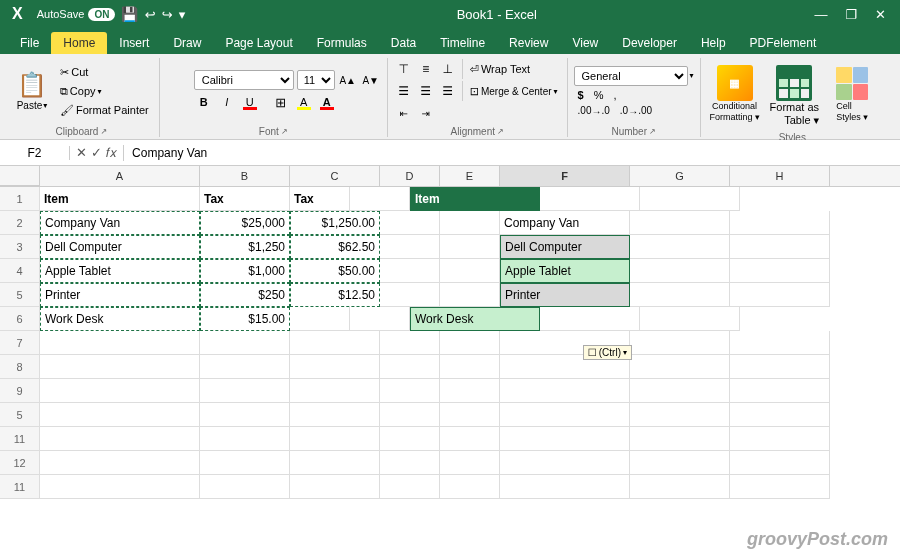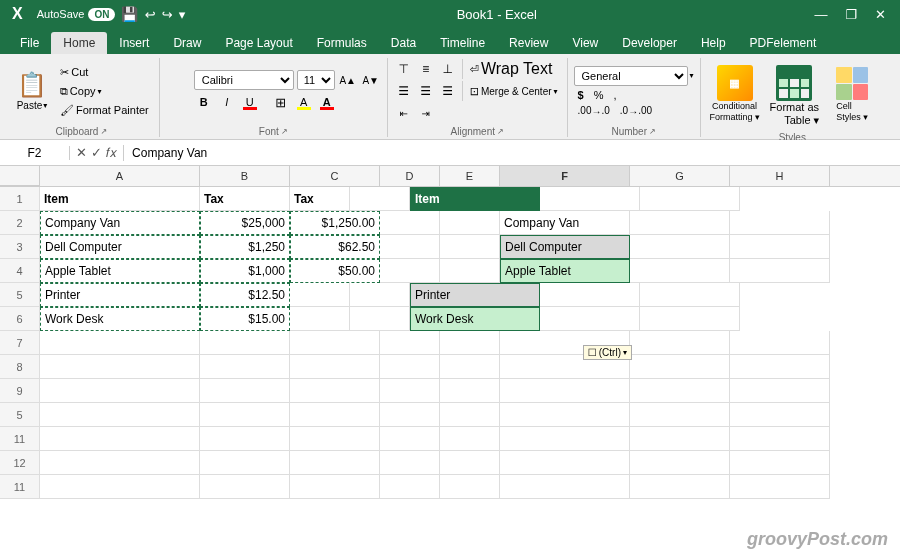--- a/index.html
+++ b/index.html
@@ -36,21 +36,21 @@
       height: 26px;
     }
     .ribbon-tab {
       color: white;
       padding: 4px 12px;
       font-size: 12px;
       cursor: pointer;
       border-radius: 3px 3px 0 0;
     }
     .ribbon-tab.active {
-      background: #e5e5e5;
+      background: #fde047;
       color: #333;
     }
 
     
     .ribbon {
       background: #f0f0f0;
       border-bottom: 1px solid #ccc;
       padding: 4px 4px 2px;
       display: flex;
       align-items: stretch;
@@ -383,21 +383,21 @@
     <div class="ribbon-group">
       <div class="ribbon-group-content">
         <div class="align-controls">
           <div class="align-row">
             <div class="align-btn" title="Top Align">⊤</div>
             <div class="align-btn" title="Middle Align">≡</div>
             <div class="align-btn" title="Bottom Align">⊥</div>
             <div style="width:1px; background:#ccc; margin:0 2px;"></div>
             <div class="wrap-btn">
               <span>⏎</span>
-              <span style="font-size:16px;">Wrap Text</span>
+              <span style="font-size:11px;">Wrap Text</span>
             </div>
           </div>
           <div class="align-row">
             <div class="align-btn" title="Left">☰</div>
             <div class="align-btn" title="Center">☰</div>
             <div class="align-btn" title="Right">☰</div>
             <div style="width:1px; background:#ccc; margin:0 2px;"></div>
             <div class="merge-btn">
               <span>⊡</span>
               <span style="font-size:10px;">Merge &amp; Center</span>
@@ -548,20 +548,21 @@
             <div class="cell col-c right dashed-border">$50.00</div>
             <div class="cell col-d"></div>
             <div class="cell col-e"></div>
             <div class="cell col-f col-f-selected">Apple Tablet</div>
             <div class="cell col-g"></div>
             <div class="cell col-h"></div>
           </div>
           <div class="sheet-row">
             <div class="row-num">5</div>
             <div class="cell col-a dashed-border">Printer</div>
+            <div class="cell col-b right dashed-border">$250</div>
             <div class="cell col-c right dashed-border">$12.50</div>
             <div class="cell col-d"></div>
             <div class="cell col-e"></div>
             <div class="cell col-f col-f-alt">Printer</div>
             <div class="cell col-g"></div>
             <div class="cell col-h"></div>
           </div>
           <div class="sheet-row">
             <div class="row-num">6</div>
             <div class="cell col-a dashed-border">Work Desk</div>

